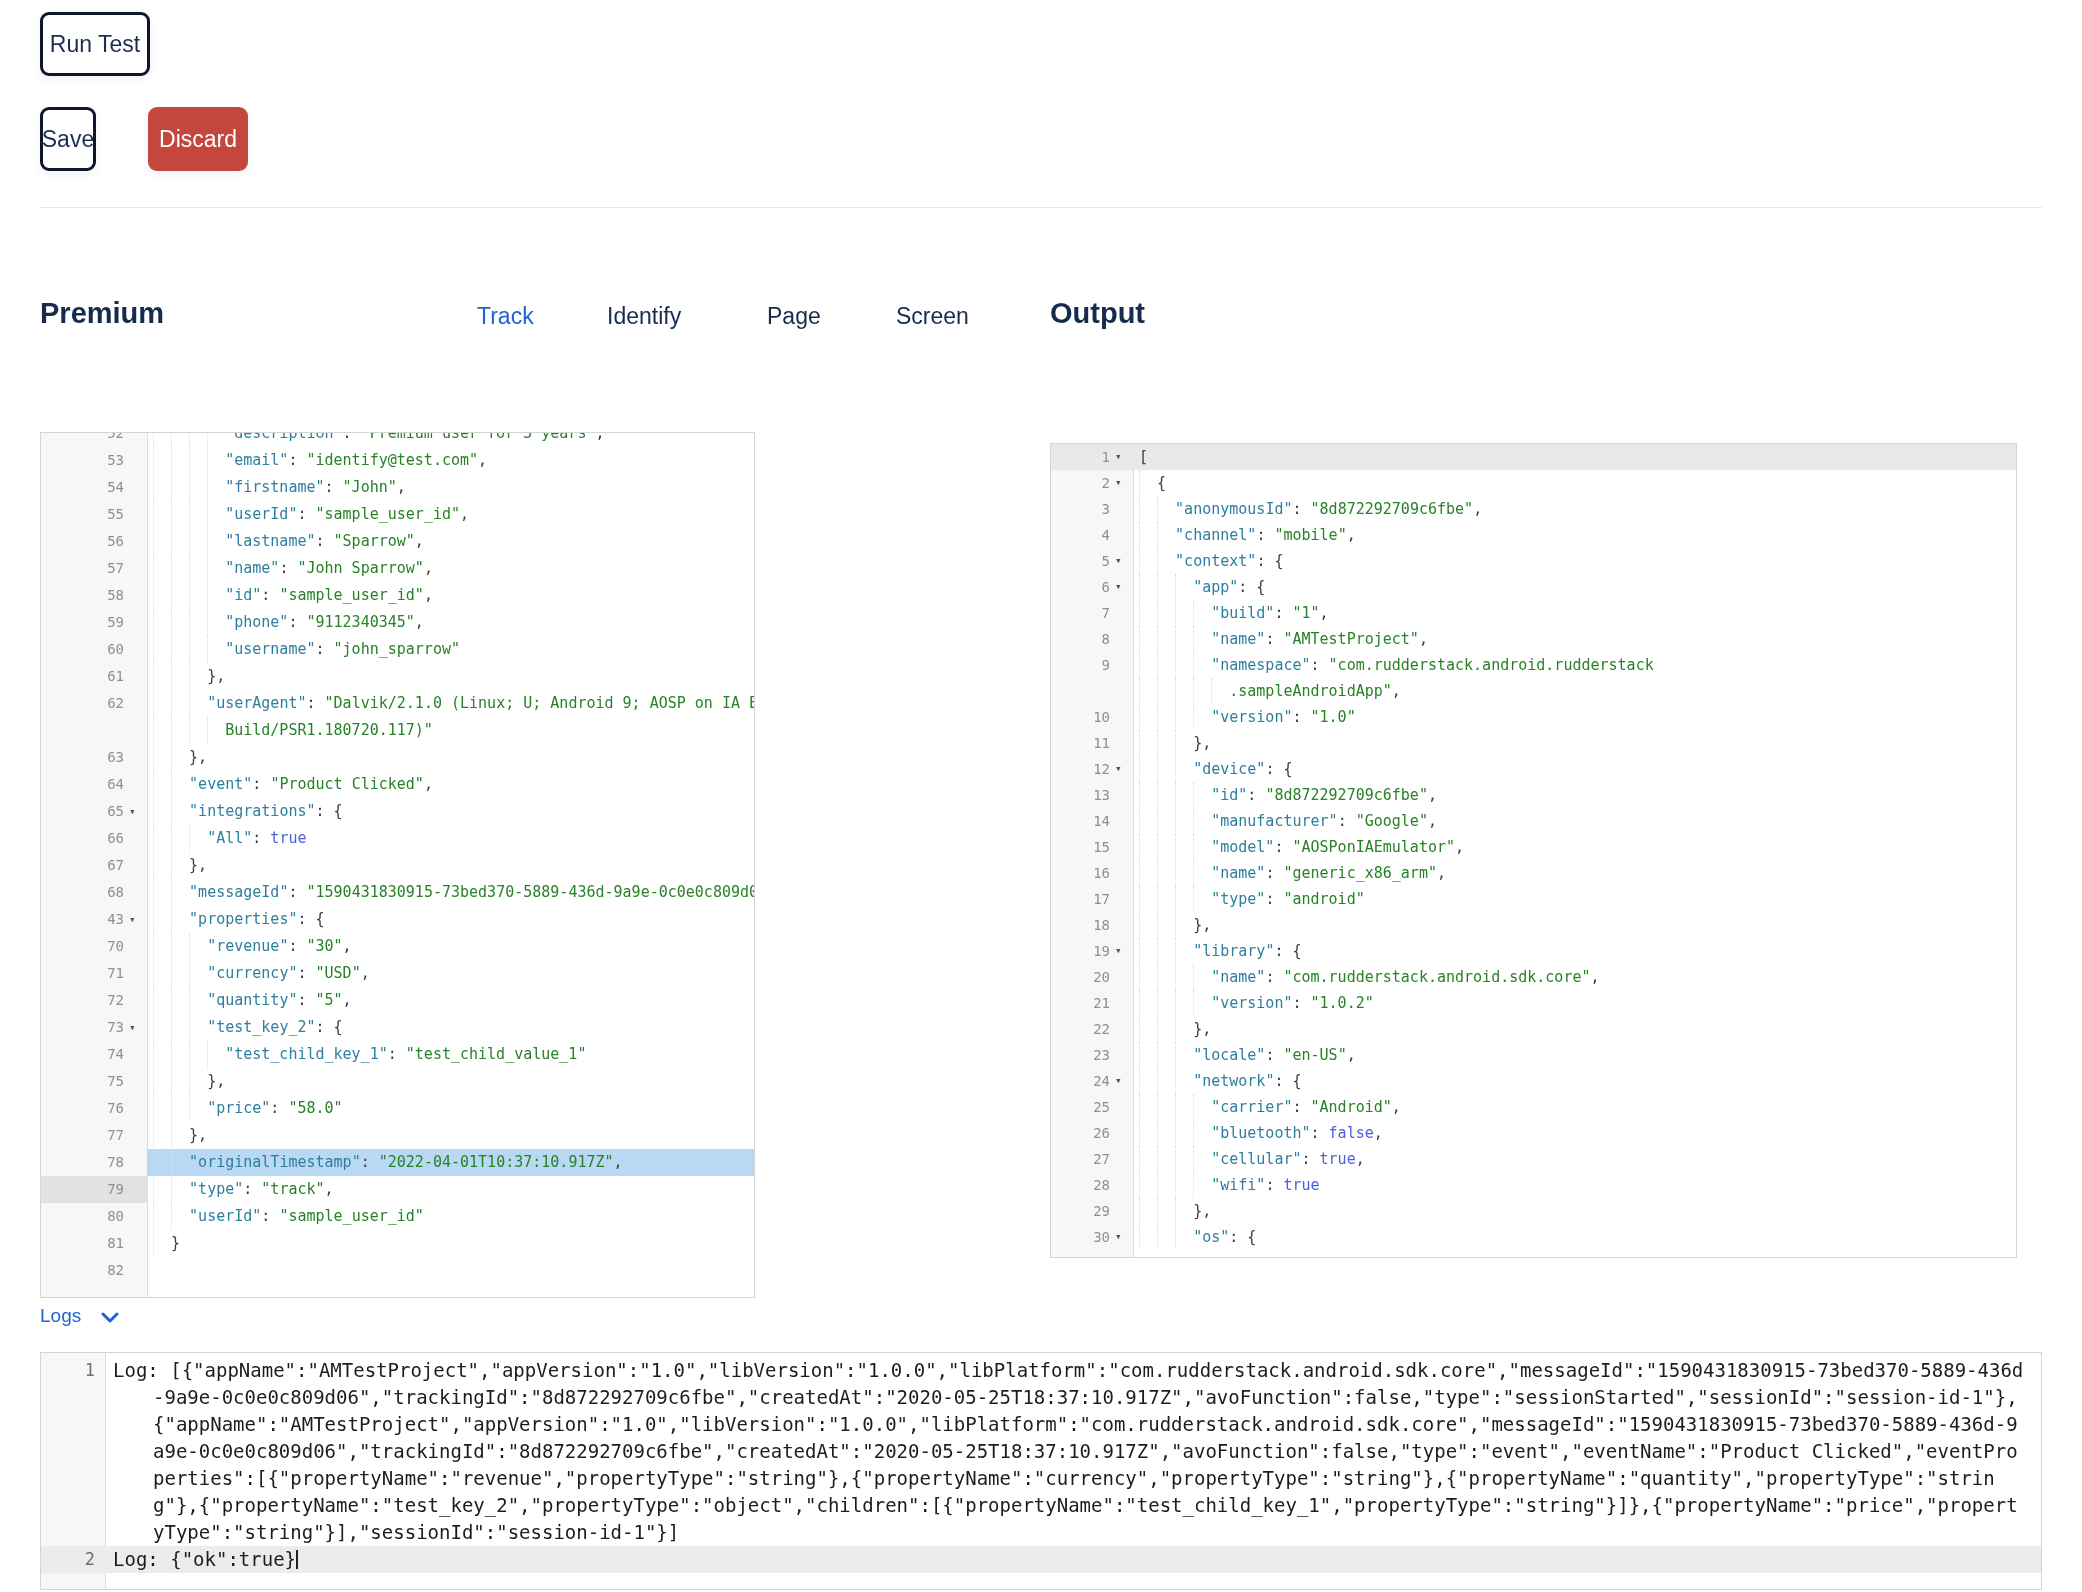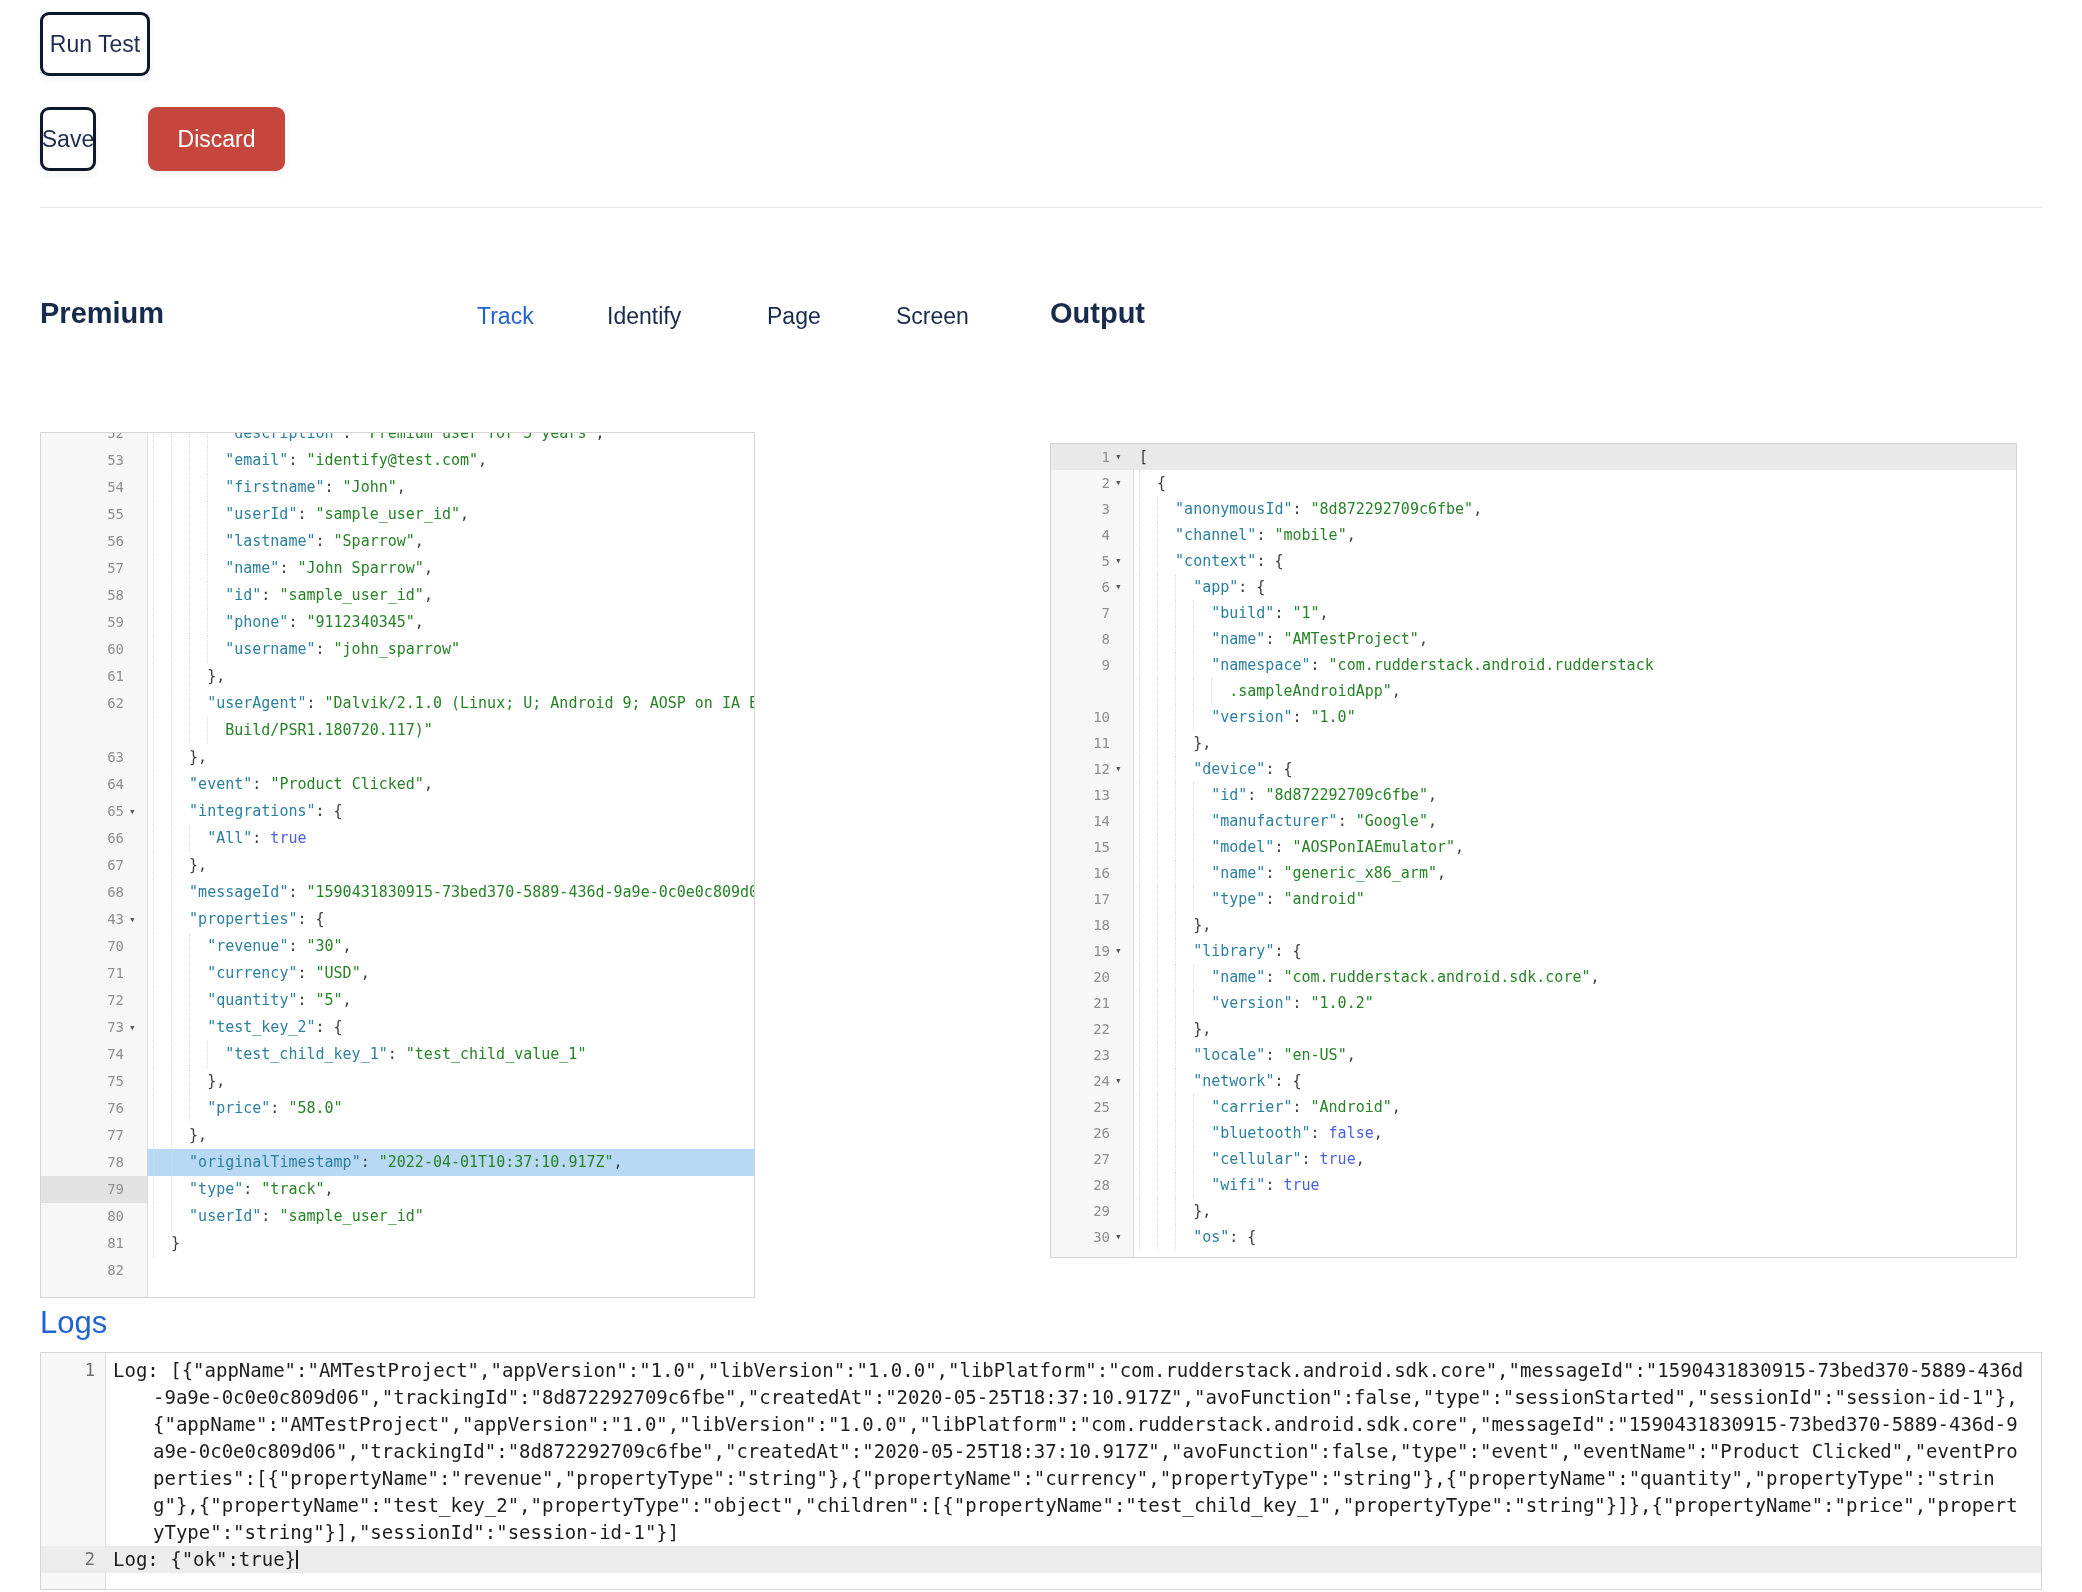--- a/index.html
+++ b/index.html
@@ -9,21 +9,21 @@
     font-family:"Liberation Sans", sans-serif; color:#172b4d;
   }
   .btn {
     position:absolute; display:flex; align-items:center; justify-content:center;
     font-family:"Liberation Sans", sans-serif; font-size:23px; color:#1d2d50;
     background:#fff; border:3px solid #0f172a; border-radius:9px;
     box-shadow:0 3px 8px rgba(23,43,77,.07); cursor:pointer;
   }
   .btn-run     { left:40px;  top:12px;  width:110px; height:64px; }
   .btn-save    { left:40px;  top:107px; width:56px;  height:64px; }
-  .btn-discard { left:148px; top:107px; width:137px; height:64px;
+  .btn-discard { left:148px; top:107px; width:100px; height:64px;
                  background:var(--discard-red); color:#fff; border:none; }
   .divider { position:absolute; left:40px; top:207px; width:2002px; height:1px; background:#e6e6e6; }
 
   .ptitle { position:absolute; font-size:29px; font-weight:700; color:var(--title-navy); }
   .events-title { left:40px;  top:297px; }
   .output-title { left:1050px; top:297px; }
   .tab { position:absolute; top:303px; font-size:23px; color:var(--title-navy); cursor:pointer; }
   .tab.active { color:var(--accent-blue); }
   .tab-track    { left:477px; }
   .tab-identify { left:607px; }
@@ -63,21 +63,21 @@
 
   .lrow { display:flex; min-height:var(--lh); line-height:var(--lh); }
   .lrow.act { background:#ececec; }
   .lgut { flex:0 0 var(--gw); width:var(--gw); text-align:right; padding-right:10px;
           color:#6f6f6f; font-size:17px; }
   .ltxt { flex:1; color:#1d1d1d; white-space:pre-wrap; word-break:break-all;
           padding-right:14px; padding-left:calc(8px + 3.5ch); text-indent:-3.5ch; }
   .cur { display:inline-block; width:2px; height:19px; background:#222; vertical-align:-3px; }
 
   .logs-toggle { position:absolute; left:40px; top:1305px; display:flex; align-items:center;
-                 gap:20px; font-size:31px; color:var(--accent-blue); cursor:pointer;flex-direction:column; }
+                 gap:20px; font-size:19px; color:var(--accent-blue); cursor:pointer; }
   .logs-toggle svg { margin-top:4px; }
 </style>
 </head>
 <body>
 
 <button class="btn btn-run">Run Test</button>
 <button class="btn btn-save">Save</button>
 <button class="btn btn-discard">Discard</button>
 <div class="divider"></div>
 

